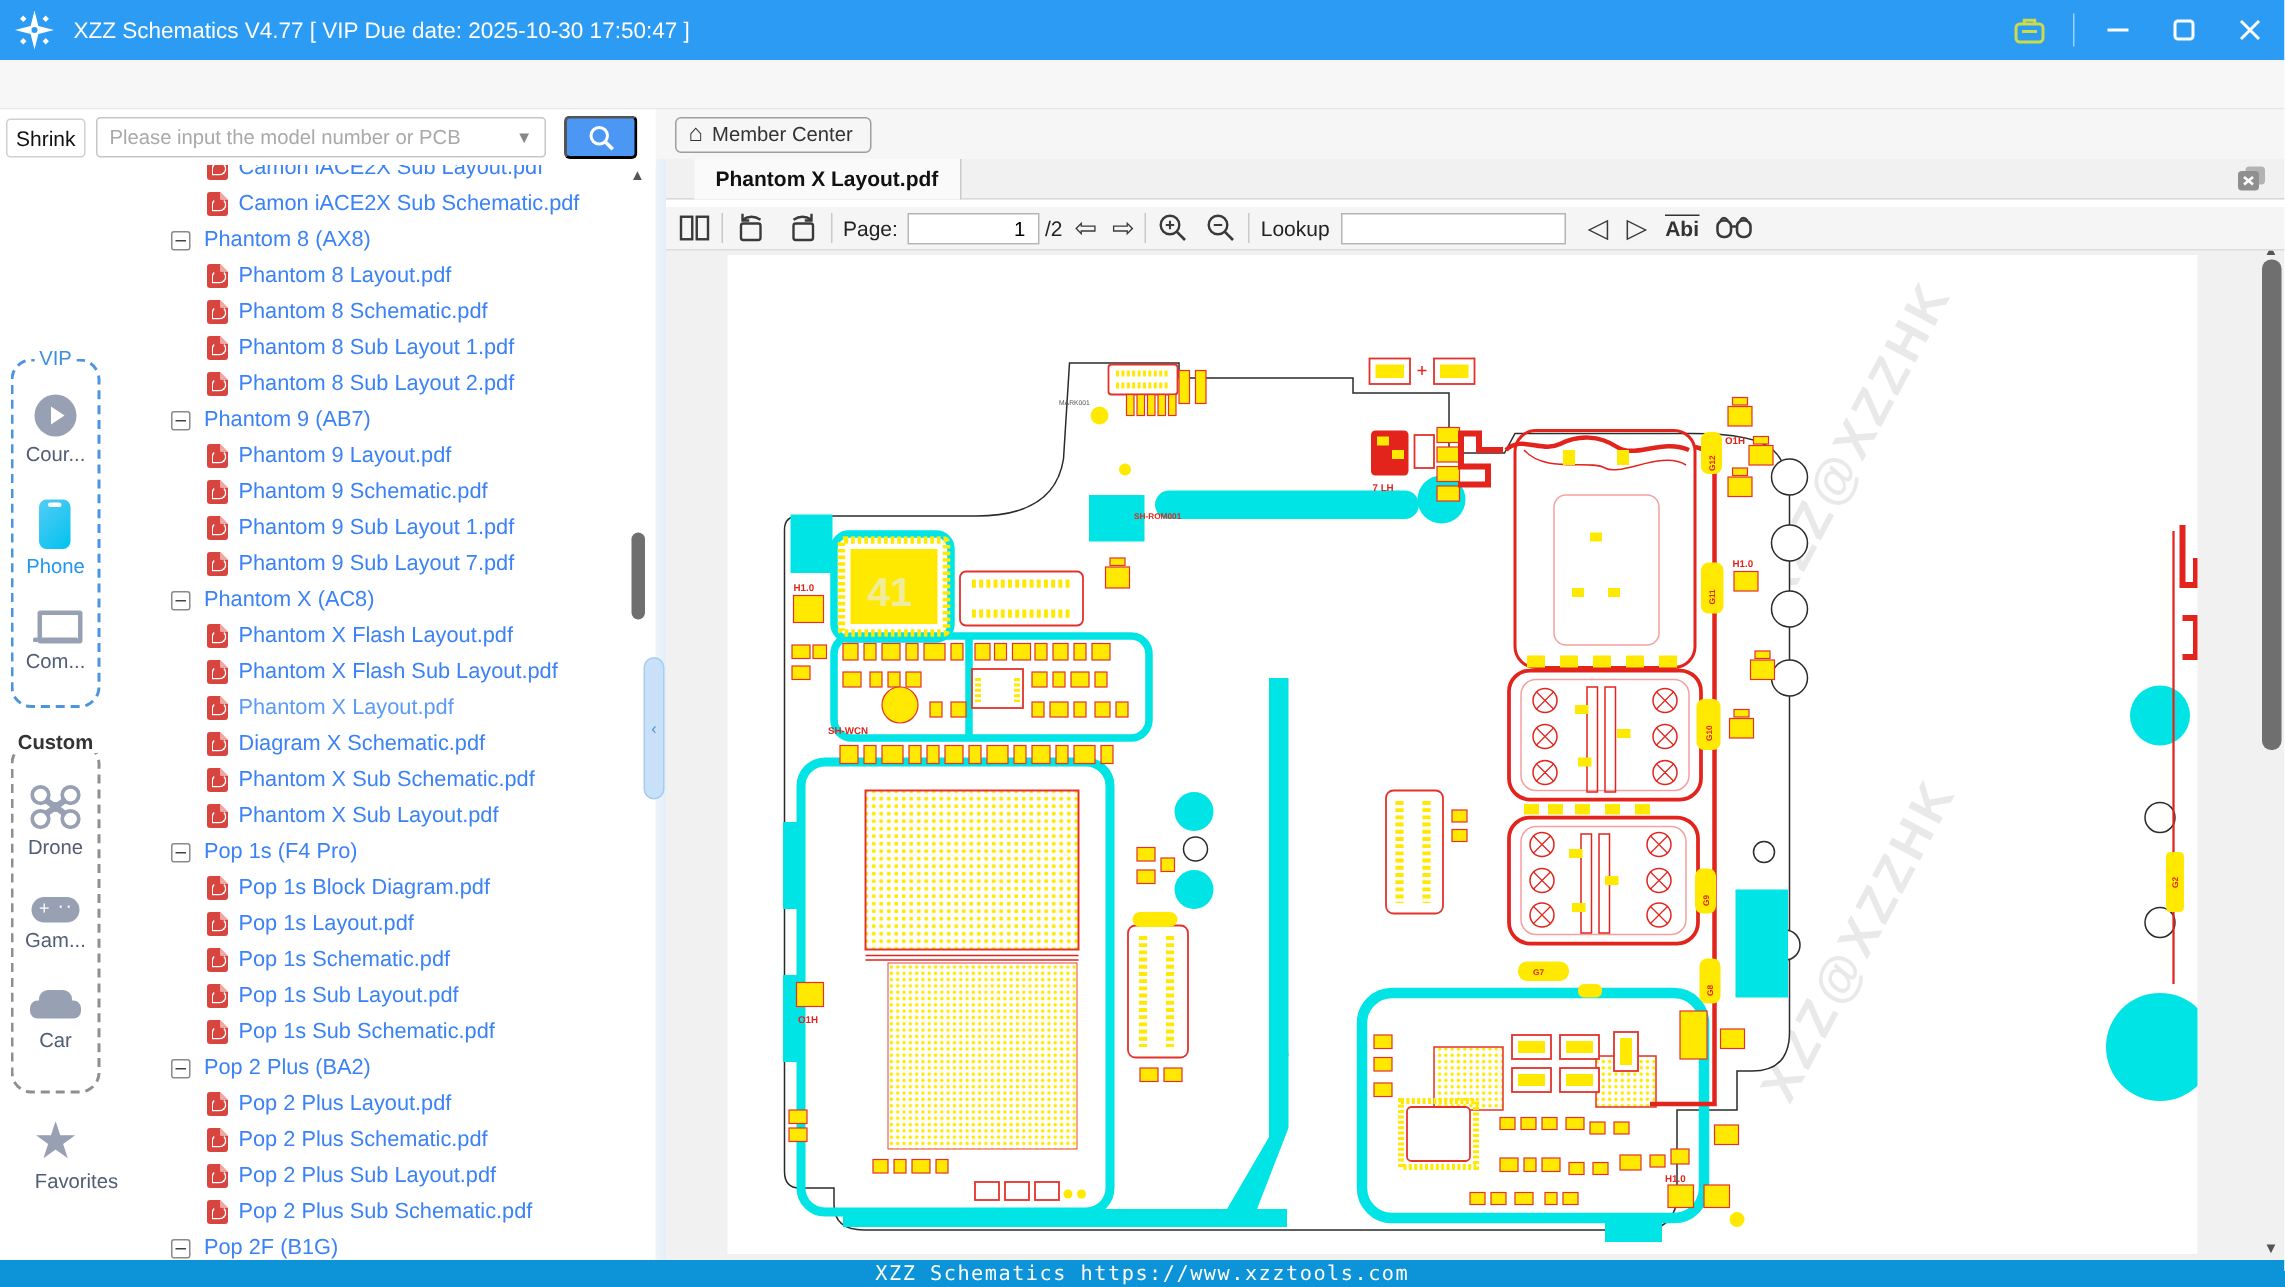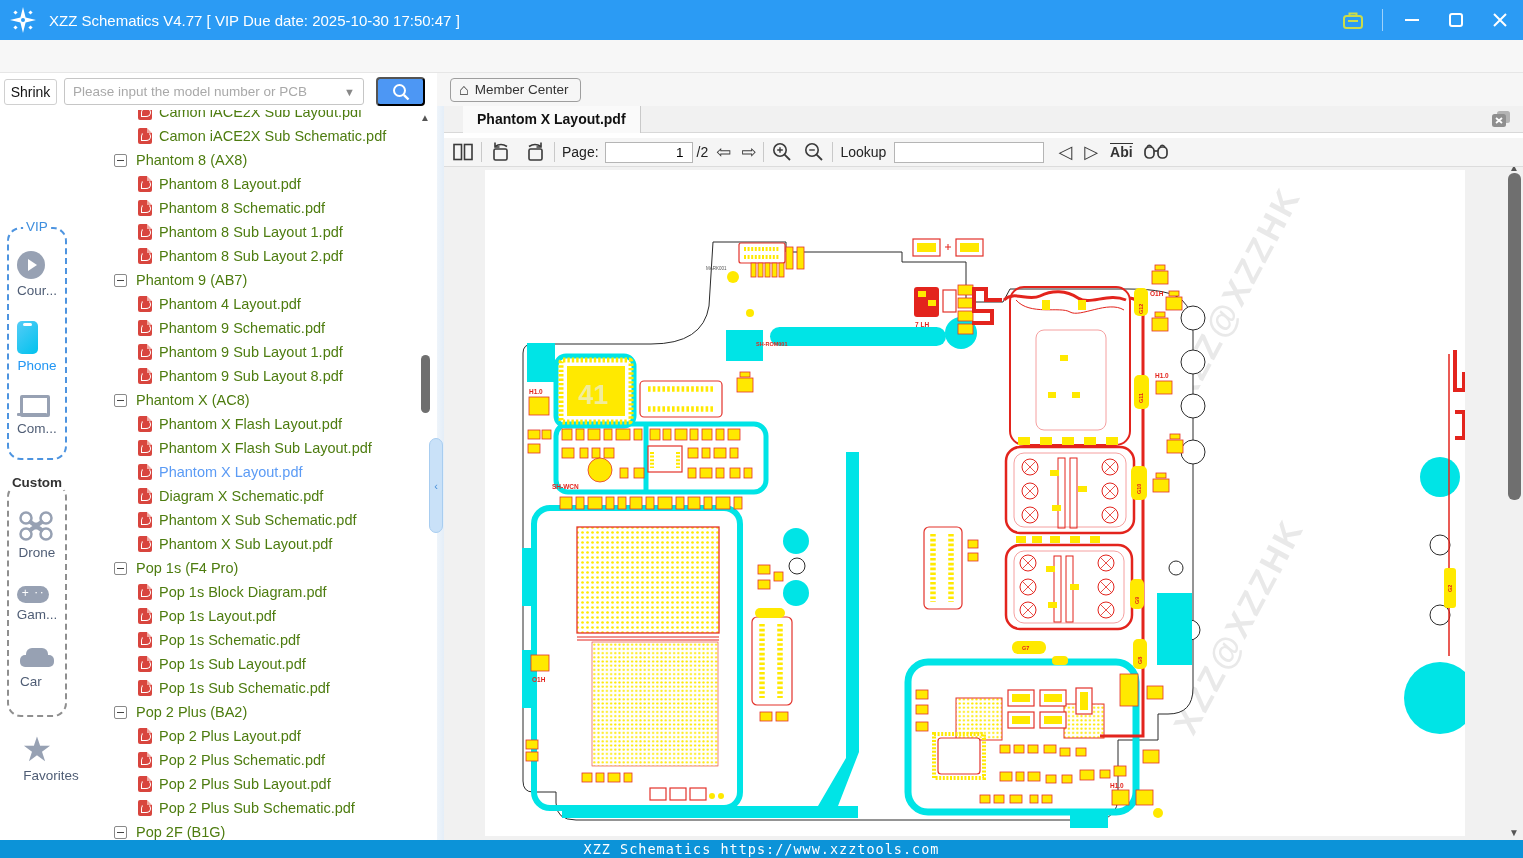--- a/index.html
+++ b/index.html
@@ -26,28 +26,28 @@
   #model-input::placeholder { color:#a9a9a9; }
   .in-chevron { position:absolute; left:344px; color:#888; font-size:11px; }
   #search-btn { margin-left:12px; width:49px; height:29px; background:#4D97F4; border-radius:4px; display:flex; align-items:center; justify-content:center; }
 
   
   #memberrow { left:437px; top:73px; width:1086px; height:33px; background:#f6f6f6; z-index:5; display:flex; align-items:center; }
   #member-btn { margin-left:13px; height:24px; padding:0 12px 0 8px; border:1px solid #9e9e9e; border-radius:4px; background:#f6f6f6; display:flex; align-items:center; gap:6px; font-size:13.5px; color:#333; }
   #member-btn .home { font-size:16px; color:#333; }
 
   
-  #rail { left:0; top:110px; width:74px; height:730px; background:#fff; z-index:2; }
+  #rail { left:0; top:122px; width:74px; height:730px; background:#fff; z-index:2; }
   .railbox { position:absolute; left:7px; width:60px; border-radius:14px; display:flex; flex-direction:column; align-items:center; justify-content:space-evenly; }
   #vipbox { top:117px; height:233px; border:2px dashed #4D94E0; }
   #custombox { top:373px; height:234px; border:2px dashed #8f8f8f; }
   .boxlabel { position:absolute; top:-10px; left:50%; transform:translateX(-50%); background:#fff; padding:0 3px; font-size:13.5px; }
   #vipbox .boxlabel { color:#3E8EDE; }
   #custombox .boxlabel { color:#333;font-weight:bold; }
-  .railitem { display:flex; flex-direction:column; align-items:flex-start; gap:4px; }
+  .railitem { display:flex; flex-direction:column; align-items:center; gap:4px; }
   .railitem .rlabel { font-size:13.5px; color:#4F5D75; white-space:nowrap; }
   .railitem.active .rlabel { color:#2196F3; }
   #favorites { position:absolute; left:0; top:622px; width:74px; display:flex; flex-direction:column; align-items:center; gap:2px; }
   #favorites .star { font-size:34px; color:#97A1B3; line-height:34px; }
   #favorites .rlabel { font-size:13.5px; color:#4F5D75;margin-left:28px; }
   .icon-play { width:28px; height:28px; border-radius:50%; background:#97A1B3; position:relative; }
   .icon-play::before { content:''; position:absolute; left:11px; top:8px; border-left:9px solid #fff; border-top:6px solid transparent; border-bottom:6px solid transparent; }
   .icon-phone { width:21px; height:33px; border-radius:5px; background:linear-gradient(135deg,#55CCF6,#00C2EE); position:relative; }
   .icon-phone::before { content:''; position:absolute; top:2px; left:6px; width:9px; height:3px; border-radius:2px; background:#fff; }
   .icon-laptop { width:30px; height:22px; position:relative; }
@@ -57,21 +57,21 @@
   .icon-game::before { content:'+'; position:absolute; left:5px; top:0px; color:#fff; font-size:12px; }
   .icon-game::after { content:'\00B7\00B7'; position:absolute; right:4px; top:-2px; color:#fff; font-size:13px; letter-spacing:1px; }
   .icon-car { width:34px; height:22px; position:relative; }
   .icon-car::before { content:''; position:absolute; left:6px; top:0; width:22px; height:12px; border-radius:6px 6px 0 0; background:#97A1B3; }
   .icon-car::after { content:''; position:absolute; left:0; top:7px; width:34px; height:12px; border-radius:5px; background:#97A1B3; }
   .car-dots { position:absolute; top:12px; left:8px; width:18px; border-top:2px dotted #fff; }
 
   
   #tree { left:74px; top:100px; width:345px; height:744px; background:#fff; z-index:1; }
   .trow { height:24px; display:flex; align-items:center; padding-left:40px; }
-  .trow .tlabel { font-size:14.5px; color:#4d7c0f; white-space:nowrap; }
+  .trow .tlabel { font-size:14.5px; color:#3b82f6; white-space:nowrap; }
   .trow.file { padding-left:64px; }
   .trow.selected .tlabel { color:#5B9BF5; }
   .minus { width:13px; height:13px; border:1px solid #8a8a8a; border-radius:2px; margin-right:9px; position:relative; flex:none; }
   .minus::before { content:''; position:absolute; left:2px; top:5px; width:7px; border-top:1px solid #444; }
   .pdficon { width:14px; height:16px; background:#D8453E; border-radius:2px; margin-right:7px; position:relative; flex:none; }
   .pdficon::before { content:''; position:absolute; right:0; top:0; border-left:5px solid #F2A8A2; border-top:5px solid #fff; }
   .pdficon::after { content:''; position:absolute; left:3px; bottom:3px; width:8px; height:7px; border:1.5px solid #fff; border-radius:50% 50% 50% 0; border-top-color:transparent; }
 
   
   #tree-sb { left:419px; top:110px; width:13px; height:730px; z-index:3; }
@@ -276,36 +276,36 @@
       <span class="tlabel">Phantom 8 Sub Layout 2.pdf</span>
     </div>
     <div class="trow group">
       <span class="minus"></span>
 
       <span class="tlabel">Phantom 9 (AB7)</span>
     </div>
     <div class="trow file">
 
       <span class="pdficon"></span>
-      <span class="tlabel">Phantom 4 Layout.pdf</span>
+      <span class="tlabel">Phantom 9 Layout.pdf</span>
     </div>
     <div class="trow file">
 
       <span class="pdficon"></span>
       <span class="tlabel">Phantom 9 Schematic.pdf</span>
     </div>
     <div class="trow file">
 
       <span class="pdficon"></span>
       <span class="tlabel">Phantom 9 Sub Layout 1.pdf</span>
     </div>
     <div class="trow file">
 
       <span class="pdficon"></span>
-      <span class="tlabel">Phantom 9 Sub Layout 8.pdf</span>
+      <span class="tlabel">Phantom 9 Sub Layout 7.pdf</span>
     </div>
     <div class="trow group">
       <span class="minus"></span>
 
       <span class="tlabel">Phantom X (AC8)</span>
     </div>
     <div class="trow file">
 
       <span class="pdficon"></span>
       <span class="tlabel">Phantom X Flash Layout.pdf</span>

